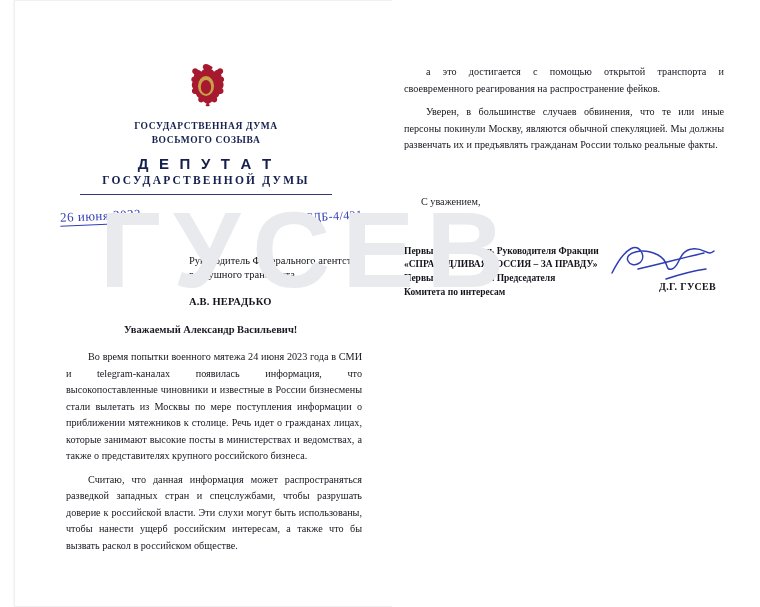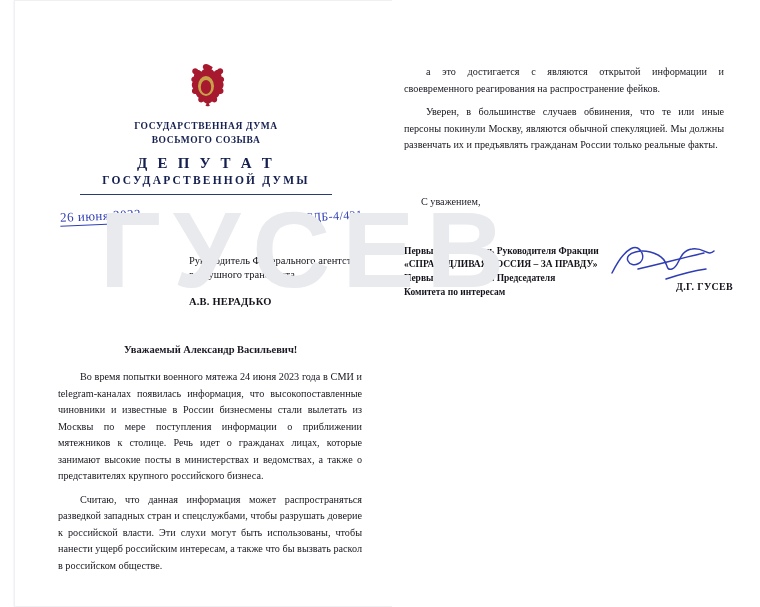--- a/index.html
+++ b/index.html
@@ -82,21 +82,21 @@
   .head-line-1 {
     font-family: "Liberation Serif", serif;
     font-size: 9.5px;
     font-weight: bold;
     letter-spacing: 0.6px;
     line-height: 1.45;
     color: #15204f;
   }
   .head-deputat {
     margin-top: 7px;
-    font-family: Liberation Serif, serif;
+    font-family: Liberation Sans, sans-serif;
     font-weight: bold;
     font-size: 15px;
     letter-spacing: 3.2px;
     color: #15204f;
   }
   .head-duma {
     margin-top: 2px;
     font-family: "Liberation Serif", serif;
     font-weight: bold;
     font-size: 11.5px;
@@ -151,35 +151,35 @@
     line-height: 1.42;
     color: #14141c;
   }
   .addressee .name {
     margin-top: 12px;
     font-weight: bold;
     font-size: 10.5px;
     letter-spacing: 0.2px;
   }
   .salutation {
-    margin: 34px 0 0 110px;
+    margin: 14px 0 0 110px;
     font-size: 10.5px;
     font-weight: bold;
   }
 
   
   .body-text {
     margin: 14px 36px 0 44px;
     font-size: 10.2px;
     line-height: 1.62;
     text-align: justify;
     color: #16161e;
   }
   .body-text p {
-    margin: 0 0 7px 0;
+    margin: 0 0 7px 8px;
     text-indent: 22px;
   }
 
   .right-text {
     margin: 64px 24px 0 0;
     padding-left: 12px;
     font-size: 10.2px;
     line-height: 1.62;
     text-align: justify;
     color: #16161e;
@@ -203,21 +203,21 @@
   }
   .sig-left {
     width: 215px;
     font-size: 9.5px;
     line-height: 1.45;
     color: #14141c;
   }
   .sig-left .bold { font-weight: bold; }
   .sig-name {
     position: absolute;
-    right: 7px;
+    right: 24px;
     top: 36px;
     font-size: 10px;
     font-weight: bold;
     letter-spacing: 0.3px;
     color: #14141c;
   }
   .sig-scrawl {
     position: absolute;
     right: 22px;
     top: -6px;
@@ -291,21 +291,21 @@
         <p>Считаю, что данная информация может распространяться разведкой западных стран и спецслужбами, чтобы разрушать доверие к российской власти. Эти слухи могут быть использованы, чтобы нанести ущерб российским интересам, а также что бы вызвать раскол в российском обществе.</p>
 
       </div>
 
     </div>
   </div>
 
   <div class="col col-right">
 
     <div class="right-text">
-      <p>а это достигается с являются открытой информации и своевременного реагирования на распространение фейков.</p>
+      <p>а это достигается с помощью открытой транспорта и своевременного реагирования на распространение фейков.</p>
       <p>Уверен, в большинстве случаев обвинения, что те или иные персоны покинули Москву, являются обычной спекуляцией. Мы должны развенчать их и предъявлять гражданам России только реальные факты.</p>
     </div>
 
     <div class="closing">С уважением,</div>
 
     <div class="sigblock">
       <div class="sig-left">
         <div class="bold">Первый заместитель Руководителя Фракции</div>
         <div class="bold">«СПРАВЕДЛИВАЯ РОССИЯ – ЗА ПРАВДУ»</div>
         <div class="bold">Первый заместитель Председателя</div>

